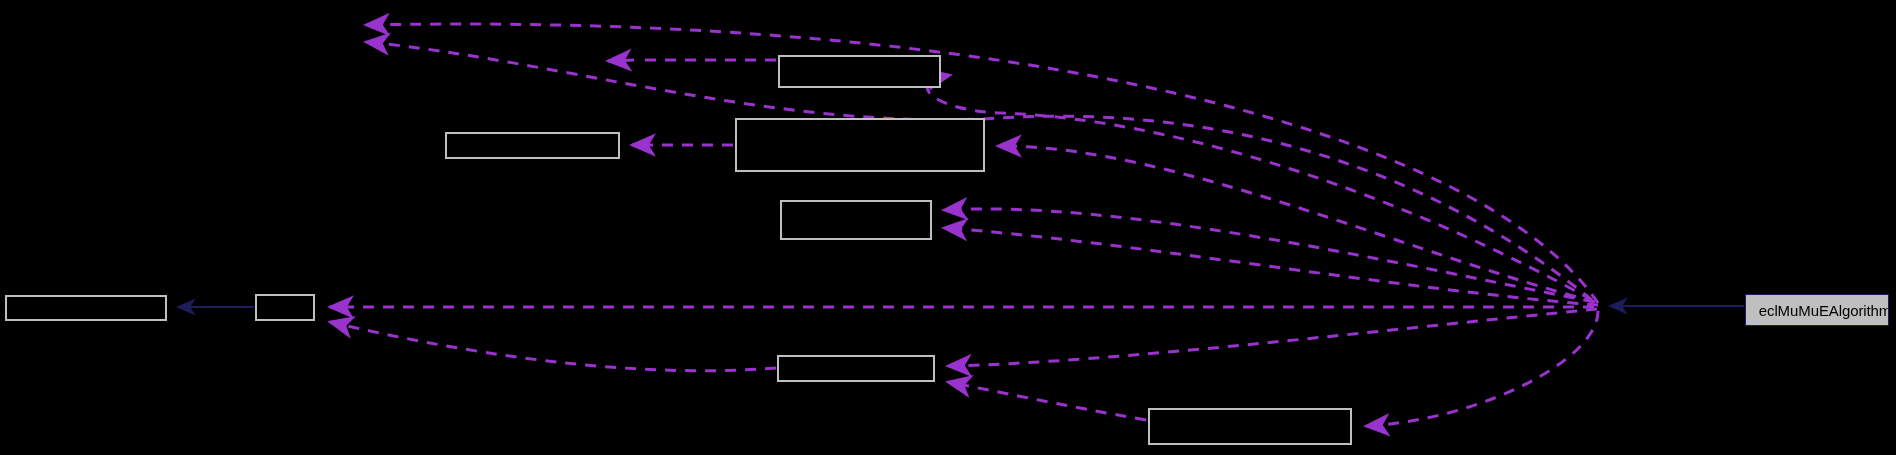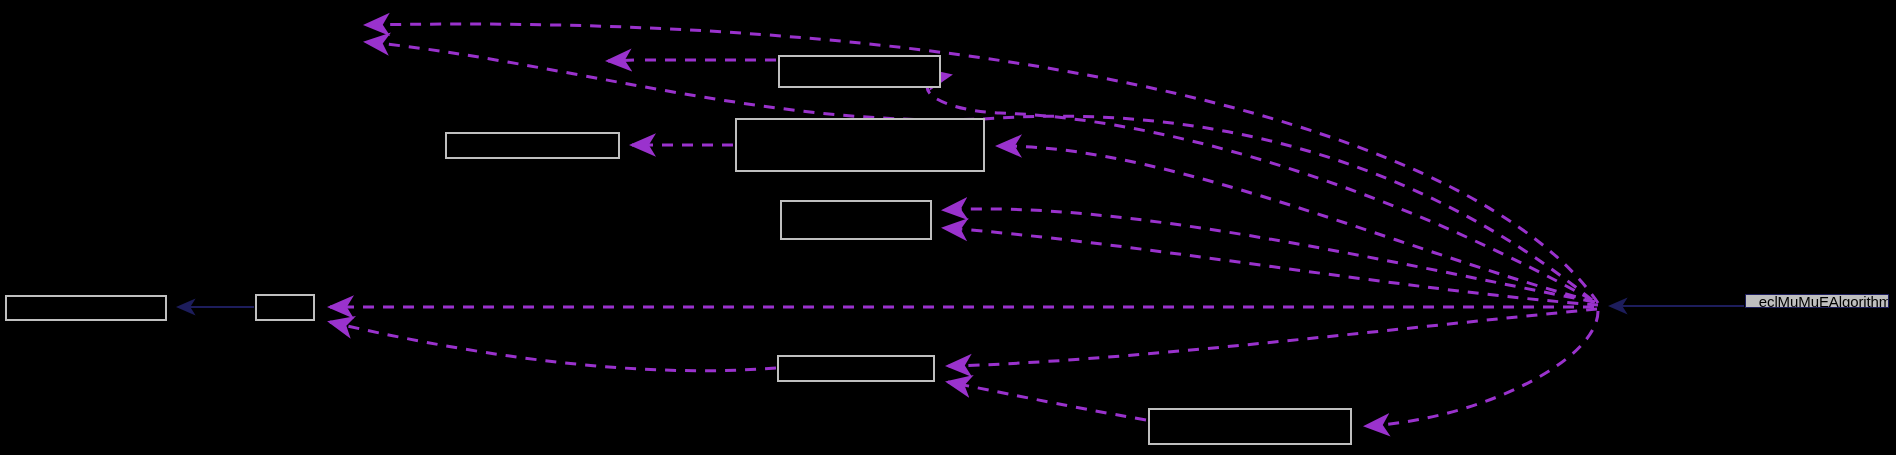--- a/index.html
+++ b/index.html
@@ -111,15 +111,15 @@
   <div class="graph-node empty-node" style="left:778px; top:55px;  width:163px; height:33px;"></div>
 
   <div class="graph-node empty-node" style="left:735px; top:118px; width:250px; height:54px;"></div>
 
   <div class="graph-node empty-node" style="left:780px; top:200px; width:152px; height:40px;"></div>
 
   <div class="graph-node empty-node" style="left:777px; top:355px; width:158px; height:27px;"></div>
 
   <div class="graph-node empty-node" style="left:1148px; top:408px; width:204px; height:37px;"></div>
 
-  <div class="graph-node label-node" style="left:1745px; top:294px; width:144px; height:14px;padding-left:16px;">eclMuMuEAlgorithm</div>
+  <div class="graph-node label-node" style="left:1745px; top:294px; width:144px; height:32px;padding-left:16px;">eclMuMuEAlgorithm</div>
 
 </div>
 
 </body></html>

